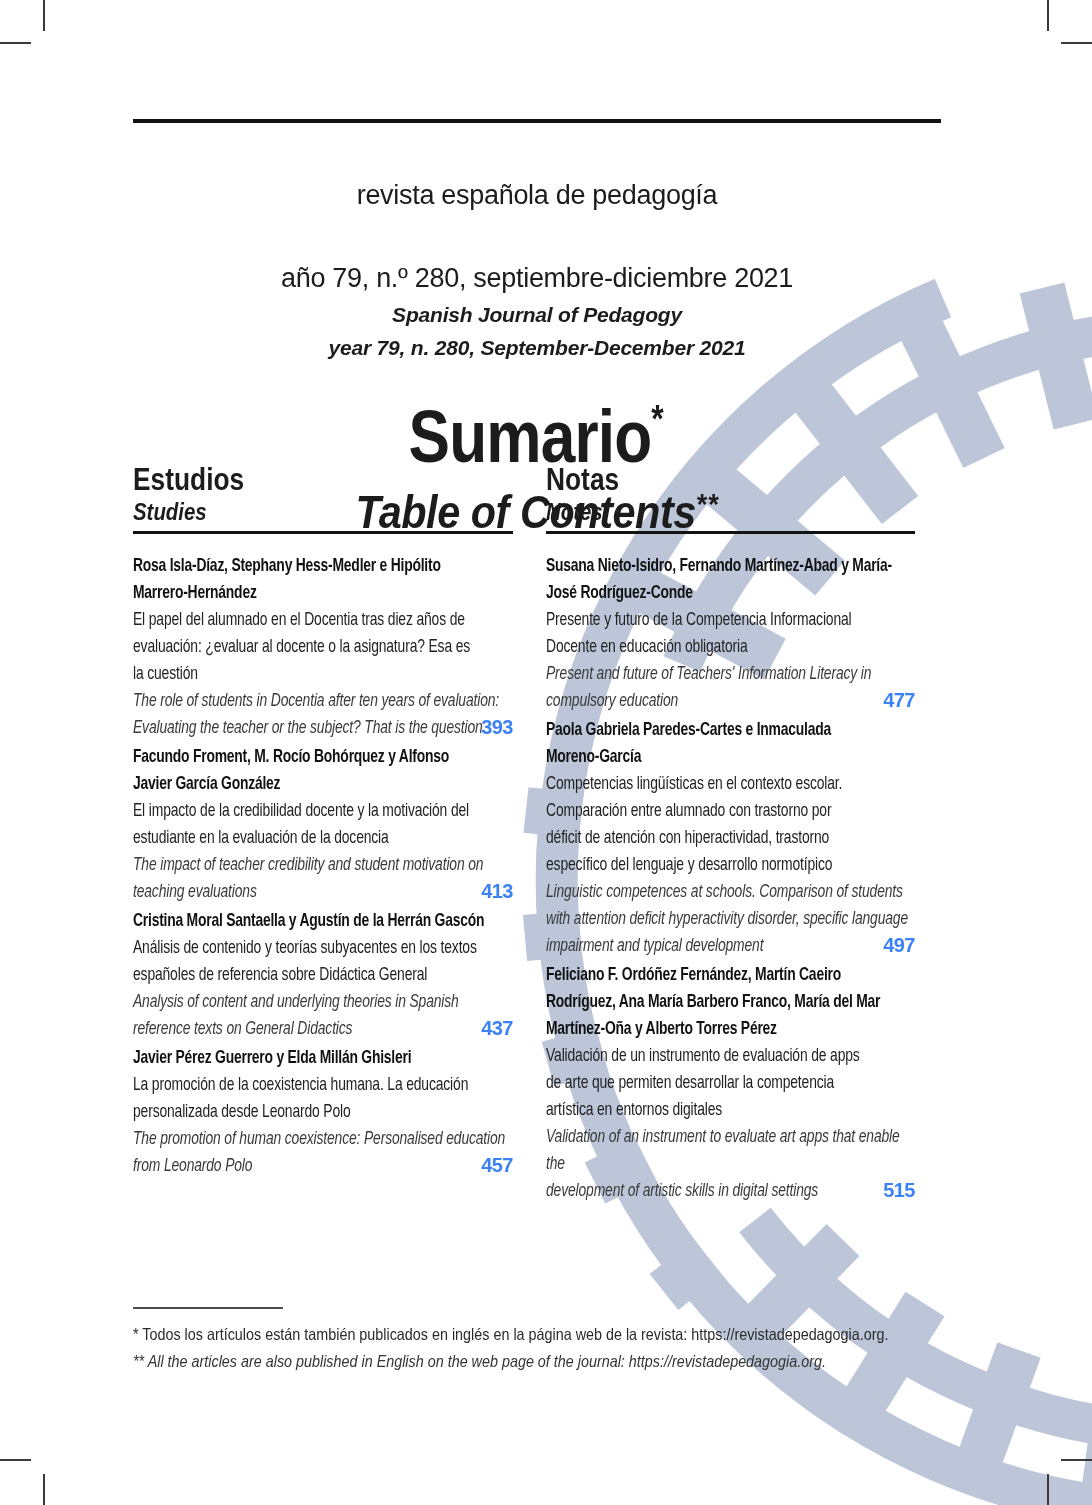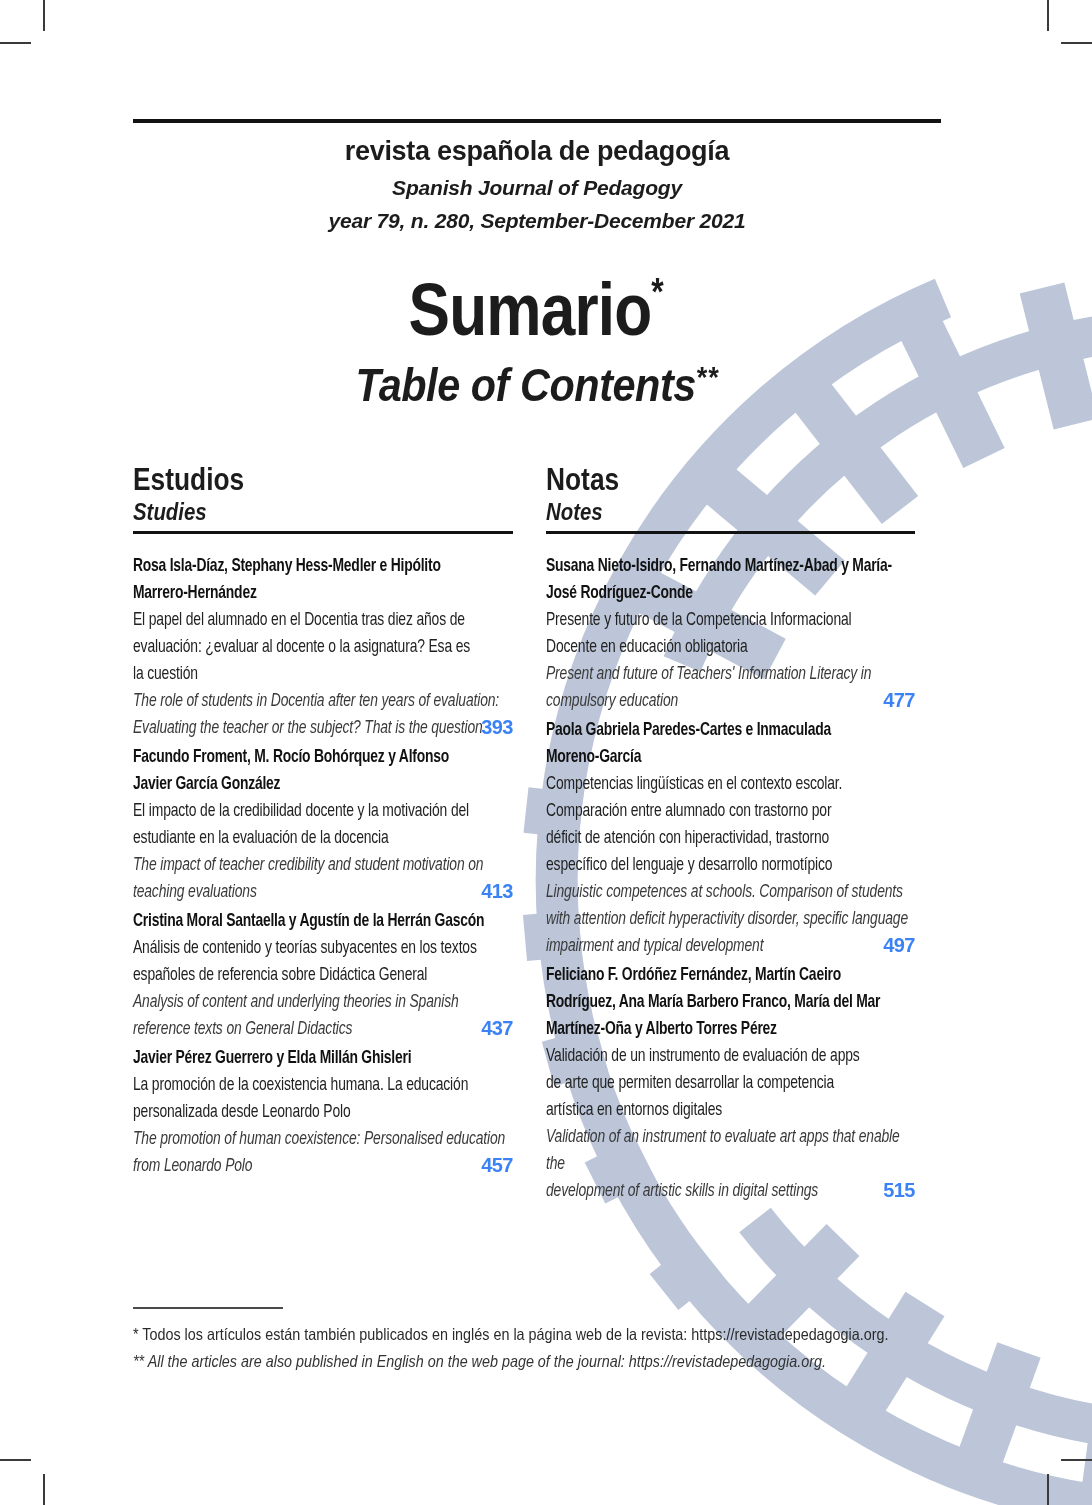--- a/index.html
+++ b/index.html
@@ -8,21 +8,21 @@
     background:#ffffff; font-family:"Liberation Sans", sans-serif; color:#1c1c1c;
   }
   
   .watermark{position:absolute; left:0; top:0; z-index:0;}
   
   .crop{position:absolute; background:#3a3a3a; z-index:2;}
   
   .toprule{position:absolute; left:133px; top:119px; width:808px; height:4px; background:#121212; z-index:3;}
   .logo{position:absolute; left:956px; top:117px; width:63px; height:117px; z-index:3;}
   .masthead{position:absolute; left:133px; top:132px; width:808px; text-align:center; z-index:3;}
-  .mh-es{font-size:27px; font-weight:bold; line-height:39px; letter-spacing:-0.3px;}
+  .mh-es{font-size:27px; font-weight:normal; line-height:39px; letter-spacing:-0.3px;margin-top:44px;}
   .mh-en{font-size:21px; font-weight:bold; font-style:italic; line-height:33px; letter-spacing:-0.2px;}
   .big-title{margin-top:16px; font-size:74px; font-weight:bold; letter-spacing:-1px;
              transform:scaleX(0.84); transform-origin:50% 0; line-height:78px; white-space:nowrap;}
   .big-title sup{font-size:38px; vertical-align:30px; letter-spacing:2px;}
   .sub-title{margin-top:2px; font-size:46px; font-weight:bold; font-style:italic; letter-spacing:-0.5px;
              transform:scaleX(0.9); transform-origin:50% 0; line-height:52px; white-space:nowrap;}
   .sub-title sup{font-size:30px; vertical-align:14px; letter-spacing:1px;}
   
   .col{position:absolute; top:462px; z-index:3;}
   .col-left{left:133px; width:380px; --tw:520px; --sx:0.731;}
@@ -82,20 +82,21 @@
   <div class="crop" style="left:1061px;top:42px;width:31px;height:2px;"></div>
   <div class="crop" style="left:0;top:1459px;width:31px;height:2px;"></div>
   <div class="crop" style="left:43px;top:1474px;width:2px;height:31px;"></div>
   <div class="crop" style="left:1061px;top:1459px;width:31px;height:2px;"></div>
   <div class="crop" style="left:1047px;top:1474px;width:2px;height:31px;"></div>
 
   <div class="toprule"></div>
 
   <div class="masthead">
     <div class="mh-es">revista española de pedagogía</div>
+    <div class="mh-es">año 79, n.º 280, septiembre-diciembre 2021</div>
     <div class="mh-en">Spanish Journal of Pedagogy</div>
     <div class="mh-en">year 79, n. 280, September-December 2021</div>
     <div class="big-title"><span>Sumario</span><sup>*</sup></div>
     <div class="sub-title"><span>Table of Contents</span><sup>**</sup></div>
   </div>
 
   <section class="col col-left">
       <h2 class="sec-es" style="margin: 0px;">Estudios</h2>
       <h3 class="sec-en" style="margin: 0px;">Studies</h3>
       <div class="sec-rule"></div>

